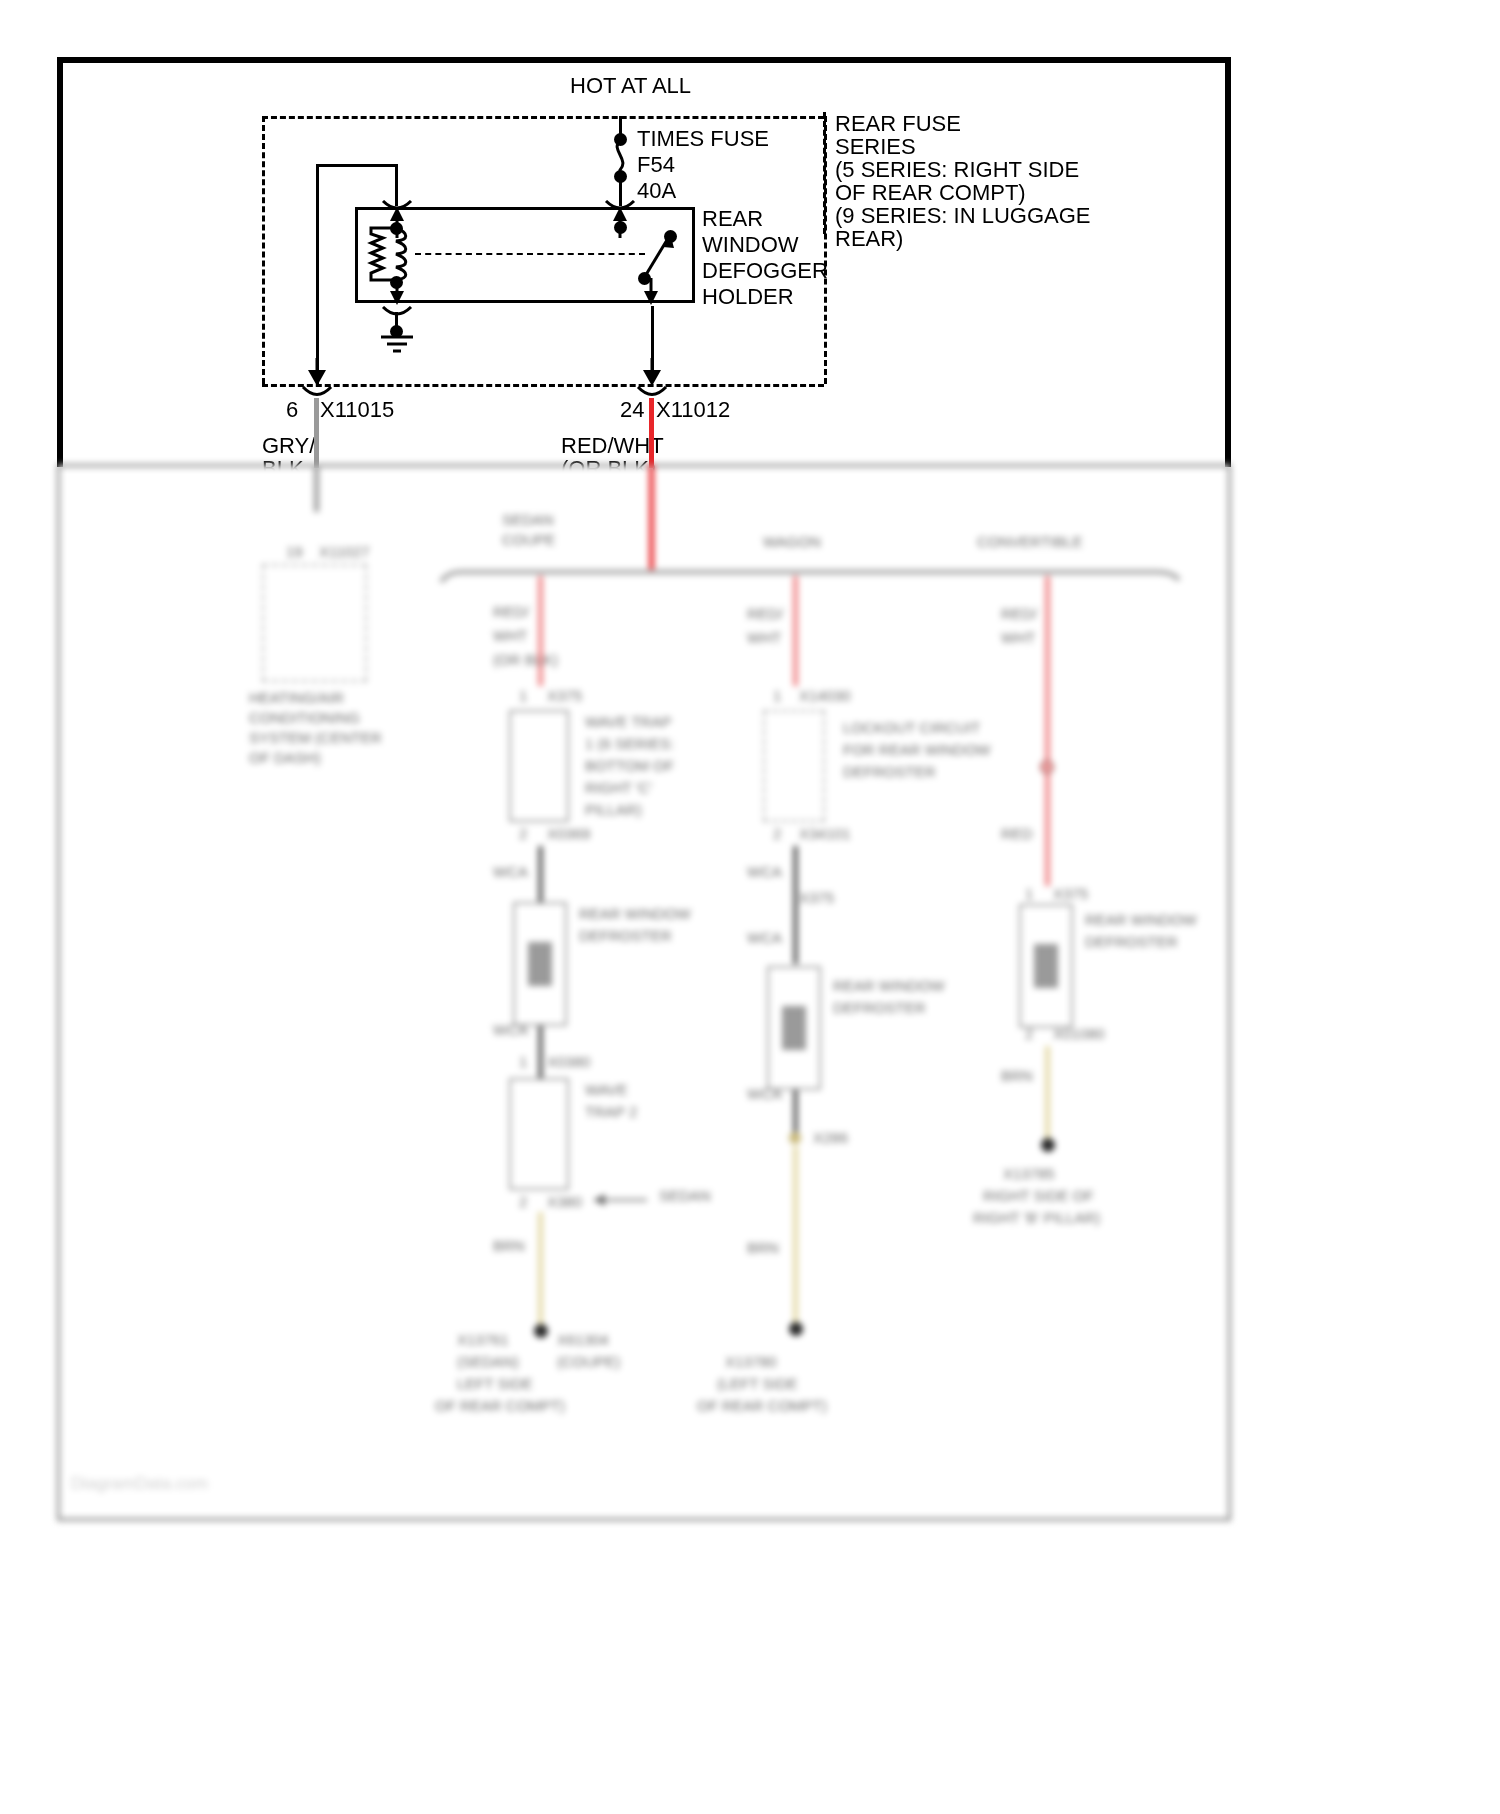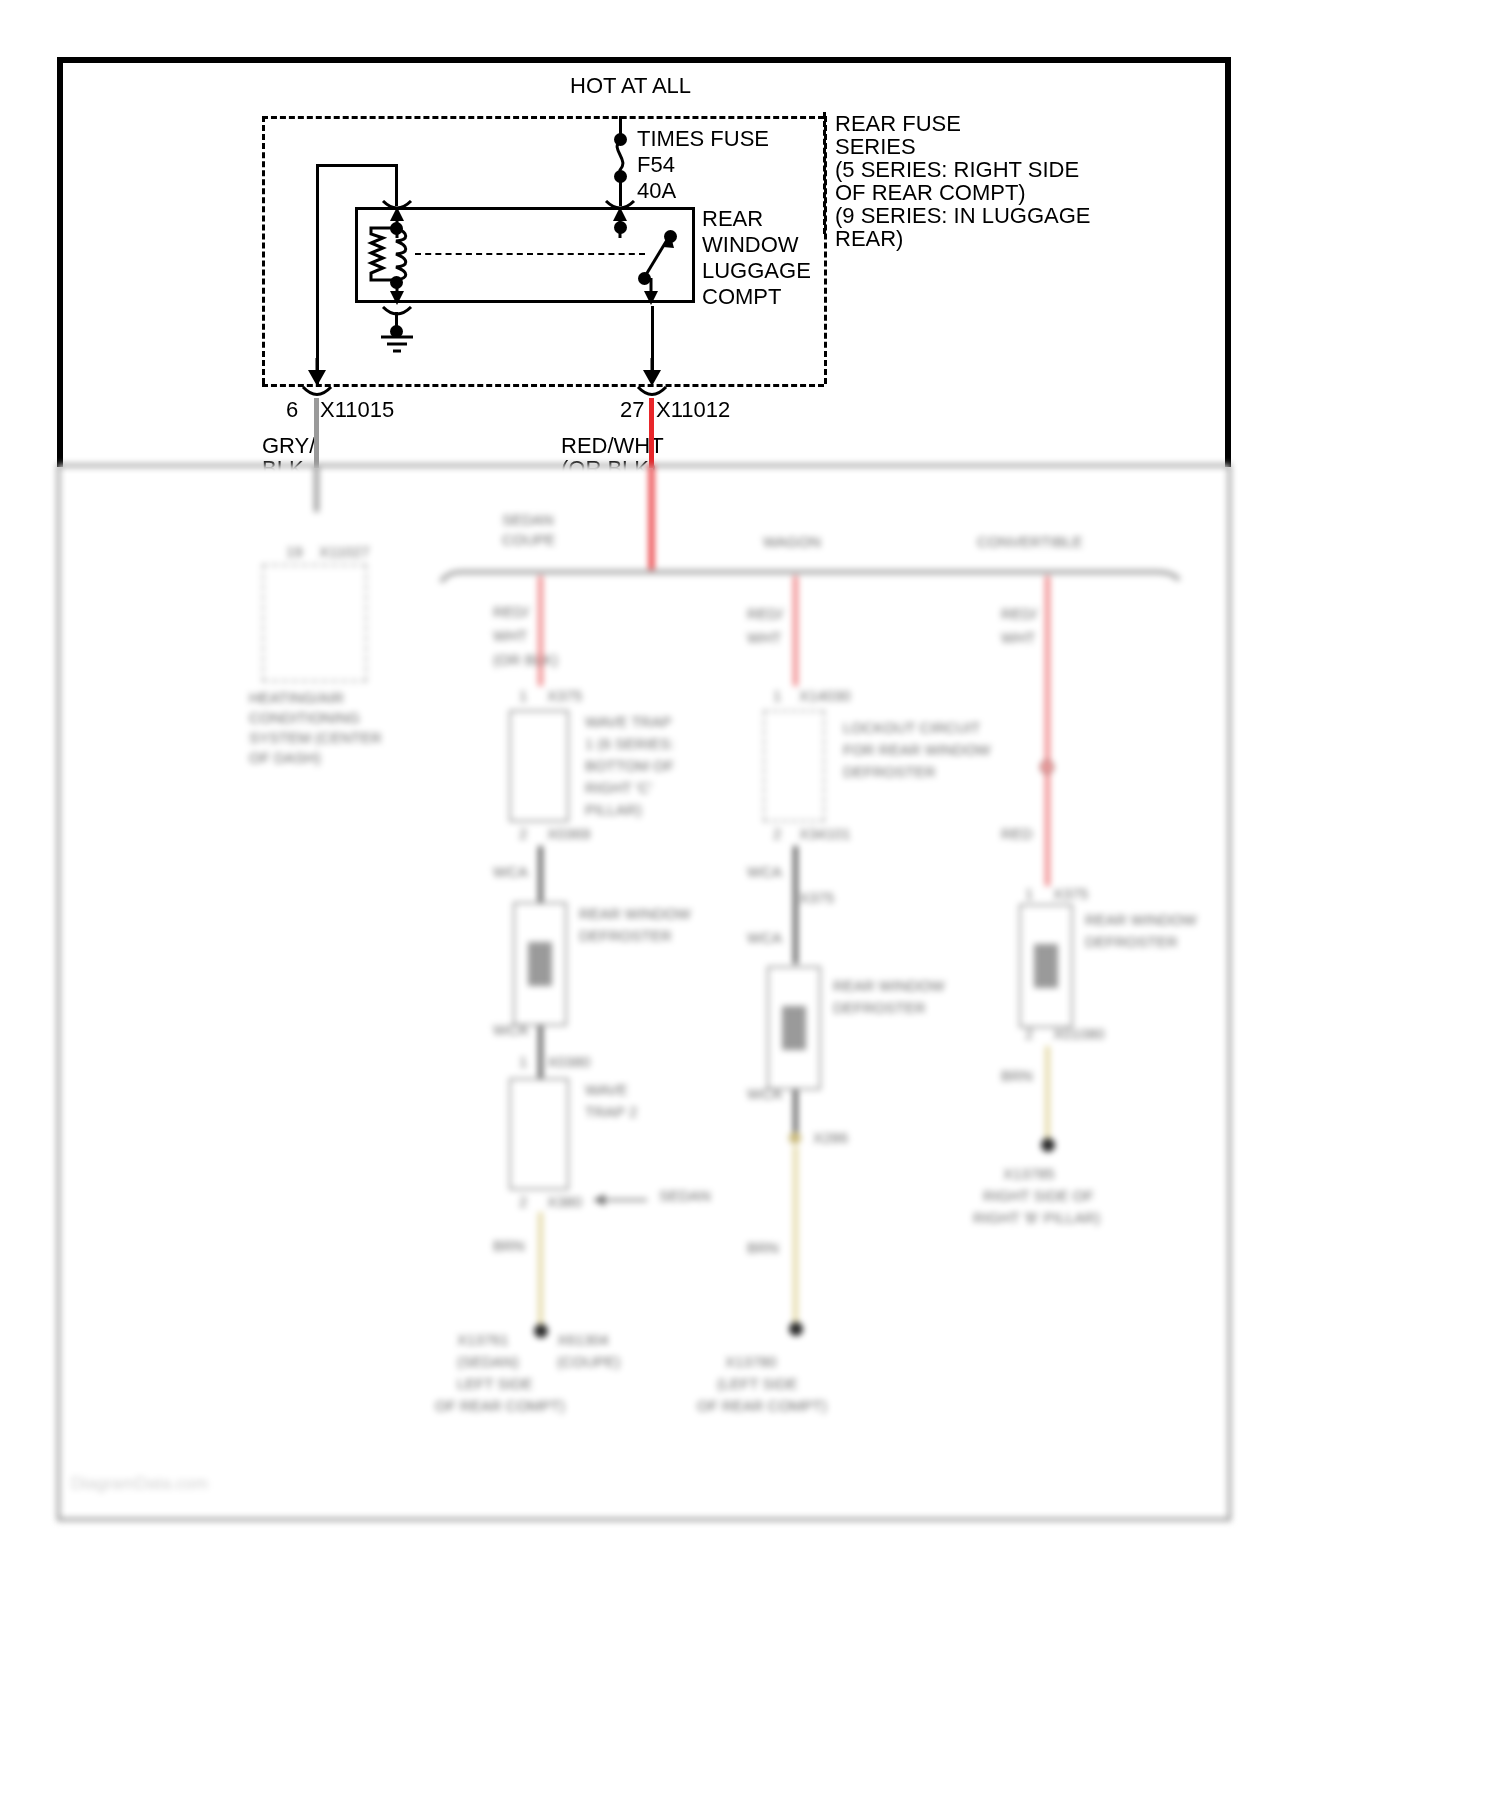--- a/index.html
+++ b/index.html
@@ -115,22 +115,22 @@
     <path d="M34 5 L27 19 L38 20 Z" fill="#000"></path>
   </svg>
   <div class="dot" style="left:638px;top:272px;"></div>
   <svg style="position:absolute;left:640px;top:278px;" width="22" height="28">
     <path d="M11 0 L11 20" stroke="#000" stroke-width="3" fill="none"></path>
     <path d="M11 27 L4 13 L18 13 Z" fill="#000"></path>
   </svg>
 
   <div class="txt t22" style="left:702px;top:205px;">REAR</div>
   <div class="txt t22" style="left:702px;top:231px;">WINDOW</div>
-  <div class="txt t22" style="left:702px;top:257px;">LUGGAGE</div>
-  <div class="txt t22" style="left:702px;top:283px;">COMPT</div>
+  <div class="txt t22" style="left:702px;top:257px;">DEFOGGER</div>
+  <div class="txt t22" style="left:702px;top:283px;">HOLDER</div>
 
   <svg style="position:absolute;left:381px;top:306px;" width="32" height="14">
     <path d="M2 1 Q16 15 30 1" stroke="#000" stroke-width="3" fill="none"></path>
   </svg>
   <div class="ln vl" style="left:395px;top:312px;height:16px;"></div>
   <div class="dot" style="left:390px;top:325px;"></div>
   <svg style="position:absolute;left:375px;top:334px;" width="44" height="24">
     <path d="M6 3 L38 3" stroke="#000" stroke-width="3"></path>
     <path d="M12 10 L32 10" stroke="#000" stroke-width="3"></path>
     <path d="M18 17 L26 17" stroke="#000" stroke-width="3"></path>
@@ -158,21 +158,21 @@
   <div class="txt t22" style="left:835px;top:110px;">REAR FUSE</div>
   <div class="txt t22" style="left:835px;top:133px;">SERIES</div>
   <div class="txt t22" style="left:835px;top:156px;">(5 SERIES: RIGHT SIDE</div>
   <div class="txt t22" style="left:835px;top:179px;">OF REAR COMPT)</div>
   <div class="txt t22" style="left:835px;top:202px;">(9 SERIES: IN LUGGAGE</div>
   <div class="txt t22" style="left:835px;top:225px;">REAR)</div>
 
   <div class="txt t22" style="left:286px;top:396px;">6</div>
   <div class="txt t22" style="left:320px;top:396px;">X11015</div>
 
-  <div class="txt t22" style="left:620px;top:396px;">27</div>
+  <div class="txt t22" style="left:620px;top:396px;">24</div>
   <div class="txt t22" style="left:656px;top:396px;">X11012</div>
 
   <div class="txt t22" style="left:262px;top:432px;">GRY/</div>
   <div class="txt t22" style="left:262px;top:455px;">BLK</div>
 
   <div class="txt t22" style="left:561px;top:432px;">RED/WHT</div>
   <div class="txt t22" style="left:561px;top:455px;">(OR BLK)</div>
 
   <div class="wire-gry" style="left:314px;top:398px;height:70px;"></div>
   <div class="wire-red" style="left:649px;top:398px;height:70px;"></div>

